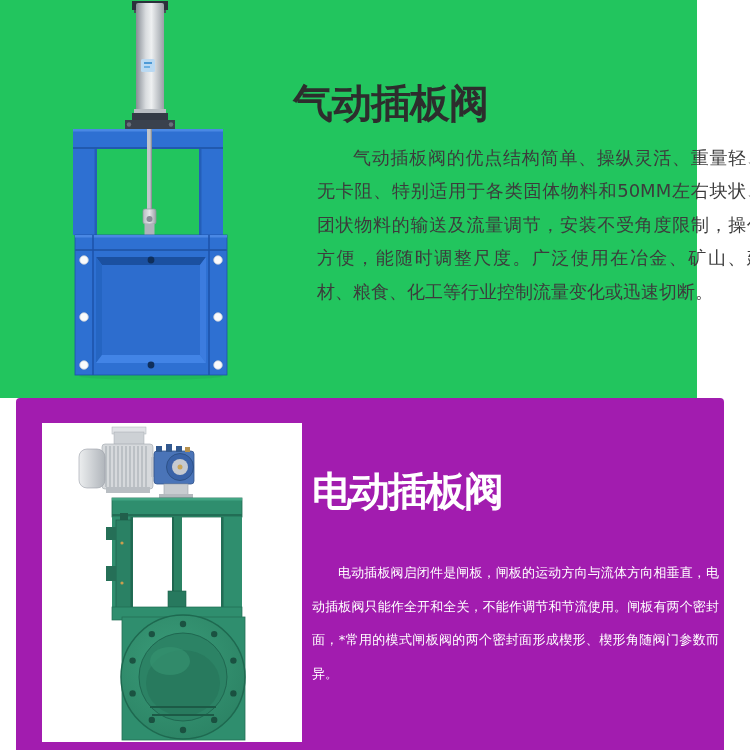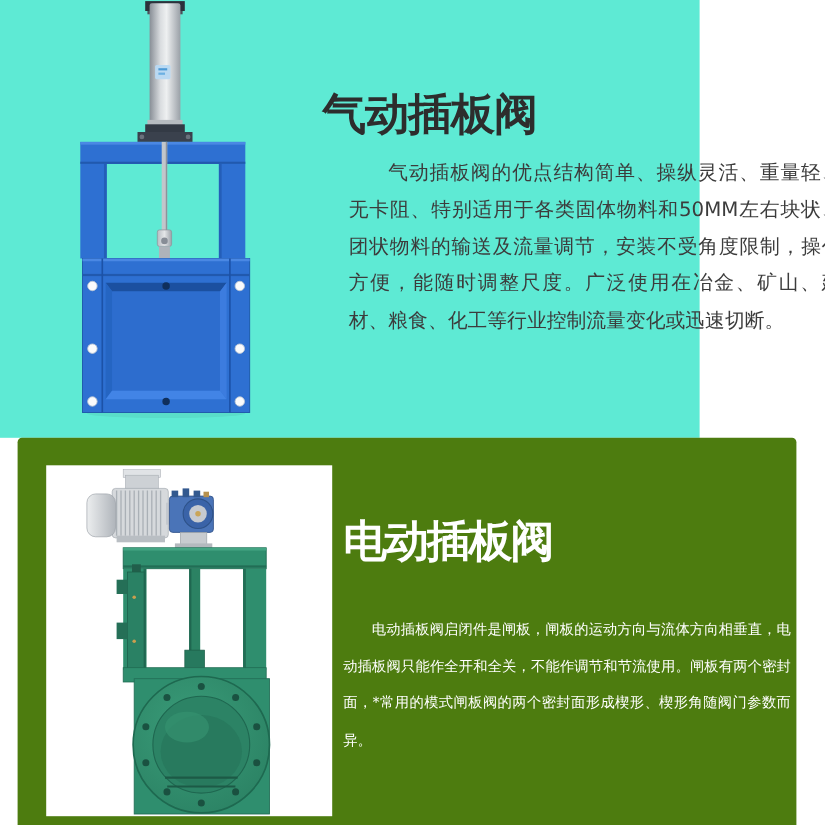--- a/index.html
+++ b/index.html
@@ -1,31 +1,31 @@
 <!DOCTYPE html>
 <html><head>
 <meta charset="utf-8">
 <style>
   * { margin:0; padding:0; box-sizing:border-box; }
   html,body { width:750px; height:750px; background:#ffffff; overflow:hidden;
               font-family:"DejaVu Sans","Liberation Sans",sans-serif; }
   .page { position:relative; width:750px; height:750px; background:#ffffff; }
 
   
-  .pneumatic-section { position:absolute; left:0; top:0; width:636px; height:398px; background:#5eead4;padding-left:24px; }
+  .pneumatic-section { position:absolute; left:0; top:0; width:697px; height:398px; background:#22c55e;padding-left:24px; }
   .pneumatic-photo { position:absolute; left:68px; top:0; width:168px; height:380px; }
   .pneumatic-title { position:absolute; left:293px; top:76px; font-size:40px; font-weight:bold;
                      color:#2d2d2d; letter-spacing:-1px; white-space:nowrap; }
   .pneumatic-desc { position:absolute; left:293px; top:141px; width:448px;
                     font-size:18px; line-height:33.4px; color:#3c3c3c;
                     text-align:justify; text-indent:2em;margin-left:24px; }
 
   
   .electric-panel { position:absolute; left:16px; top:398px; width:708px; height:352px;
-                    background:#4d7c0f; border-radius:4px 4px 0 0; }
+                    background:#a21caf; border-radius:4px 4px 0 0; }
   .electric-card { position:absolute; left:26px; top:25px; width:260px; height:319px;
                    background:#ffffff; }
   .electric-photo { position:absolute; left:0; top:0; width:260px; height:319px; }
   .electric-title { position:absolute; left:296px; top:66px; font-size:40px; font-weight:bold;
                     color:#ffffff; letter-spacing:-2px; white-space:nowrap; }
   .electric-desc { position:absolute; left:296px; top:158px; width:407px;
                    font-size:13px; line-height:33.5px; color:#ffffff;
                    text-align:justify; text-indent:2em; }
 </style>
 </head>

